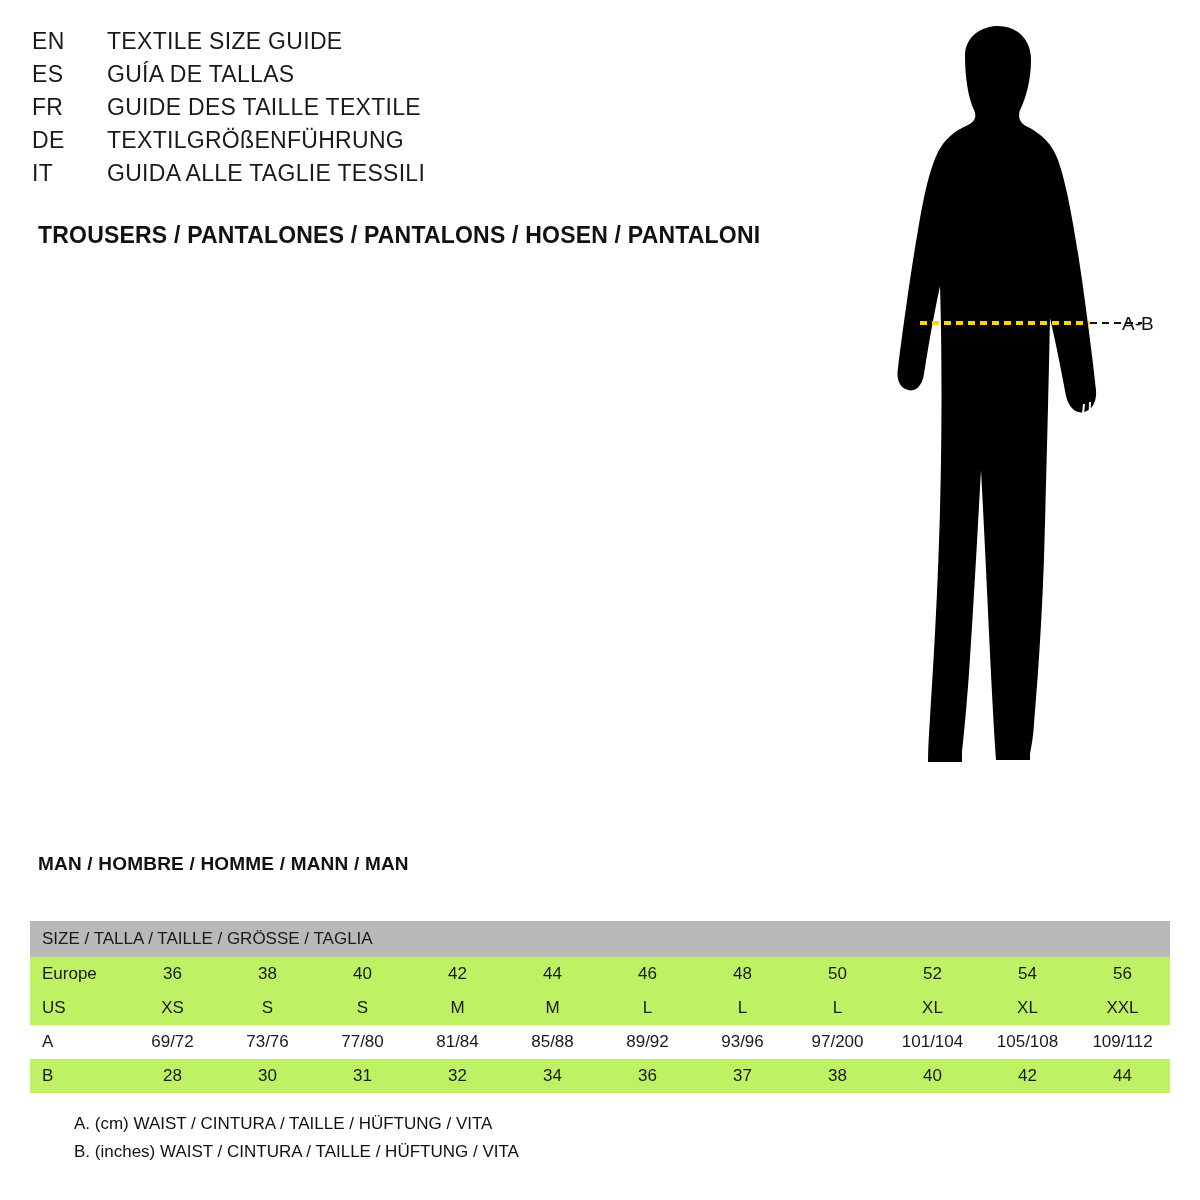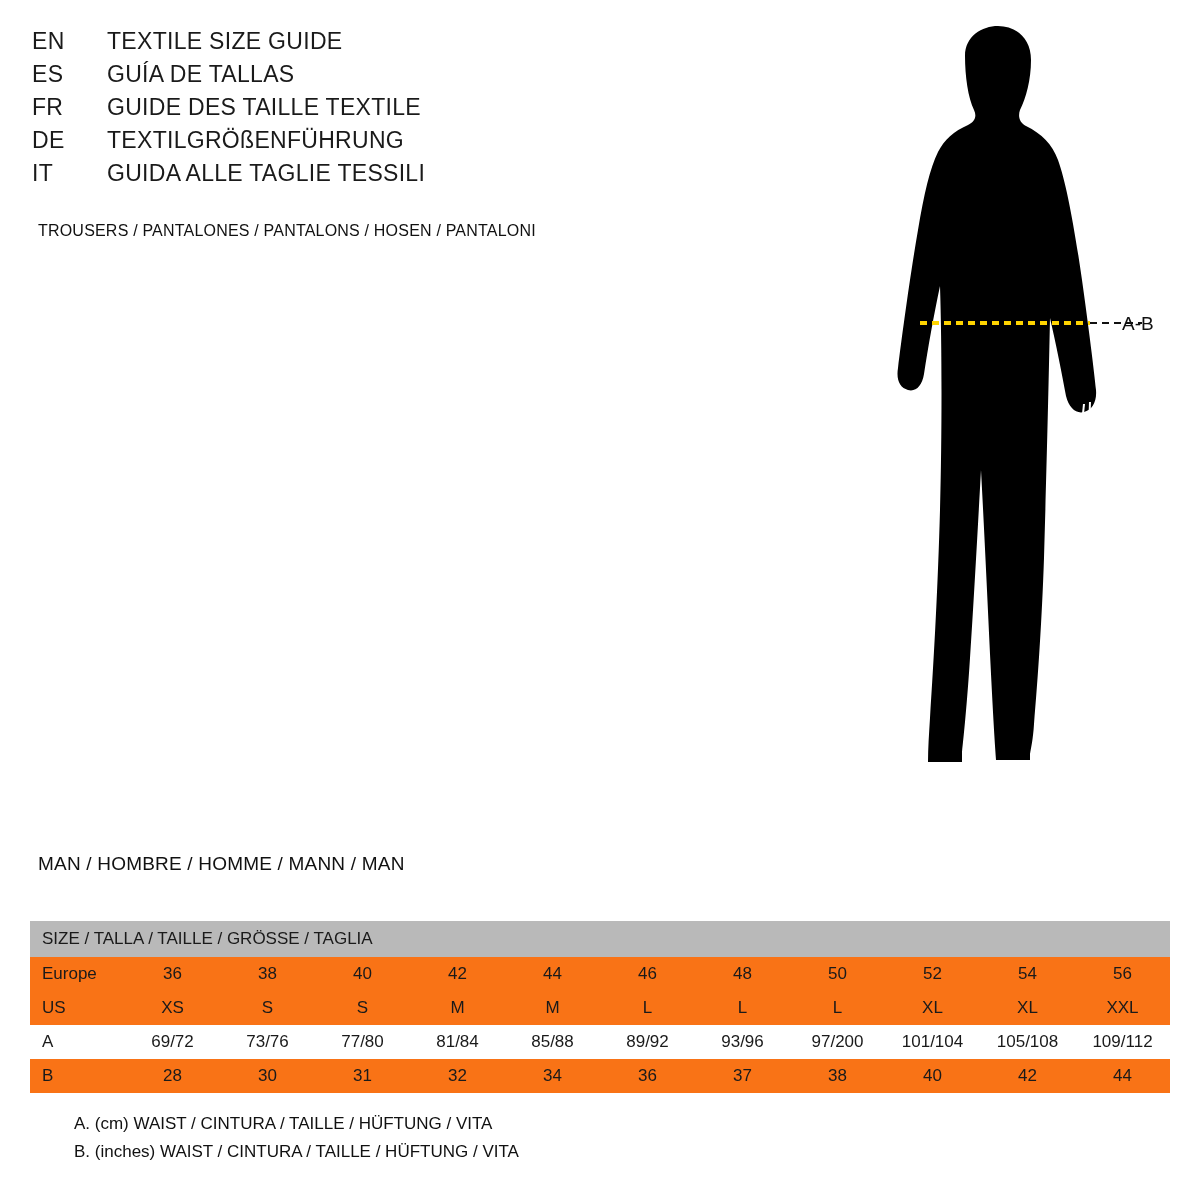--- a/index.html
+++ b/index.html
@@ -37,22 +37,22 @@
   .lang-text {
     font-size: 23px;
     letter-spacing: 0.3px;
     color: #1a1a1a;
     white-space: nowrap;
   }
   .garment-line {
     position: absolute;
     left: 38px;
     top: 222px;
-    font-size: 16px;
-    font-weight: normal;
+    font-size: 23px;
+    font-weight: bold;
     letter-spacing: 0.2px;
     color: #111;
     white-space: nowrap;
   }
 
   
   .figure-wrap {
     position: absolute;
     left: 790px;
     top: 18px;
@@ -69,21 +69,21 @@
     color: #111;
     font-family: "Liberation Sans", sans-serif;
   }
 
   
   .section-title {
     position: absolute;
     left: 38px;
     top: 853px;
     font-size: 19px;
-    font-weight: normal;
+    font-weight: bold;
     letter-spacing: 0.2px;
     color: #111;
   }
 
   .table-wrap {
     position: absolute;
     left: 30px;
     top: 921px;
     width: 1140px;
   }
@@ -106,21 +106,21 @@
     width: 160px;
   }
   tr.header-row td {
     background: #b9b9b9;
     font-size: 17px;
     font-weight: normal;
     text-align: left;
     padding-left: 12px;
     height: 36px;
   }
-  tr.band td { background: #f97316; }
+  tr.band td { background: #bef264; }
   tr.plain td { background: #ffffff; }
 
   
   .footnotes {
     position: absolute;
     left: 38px;
     top: 1110px;
     margin-left: 36px;
   }
   .footnote {

